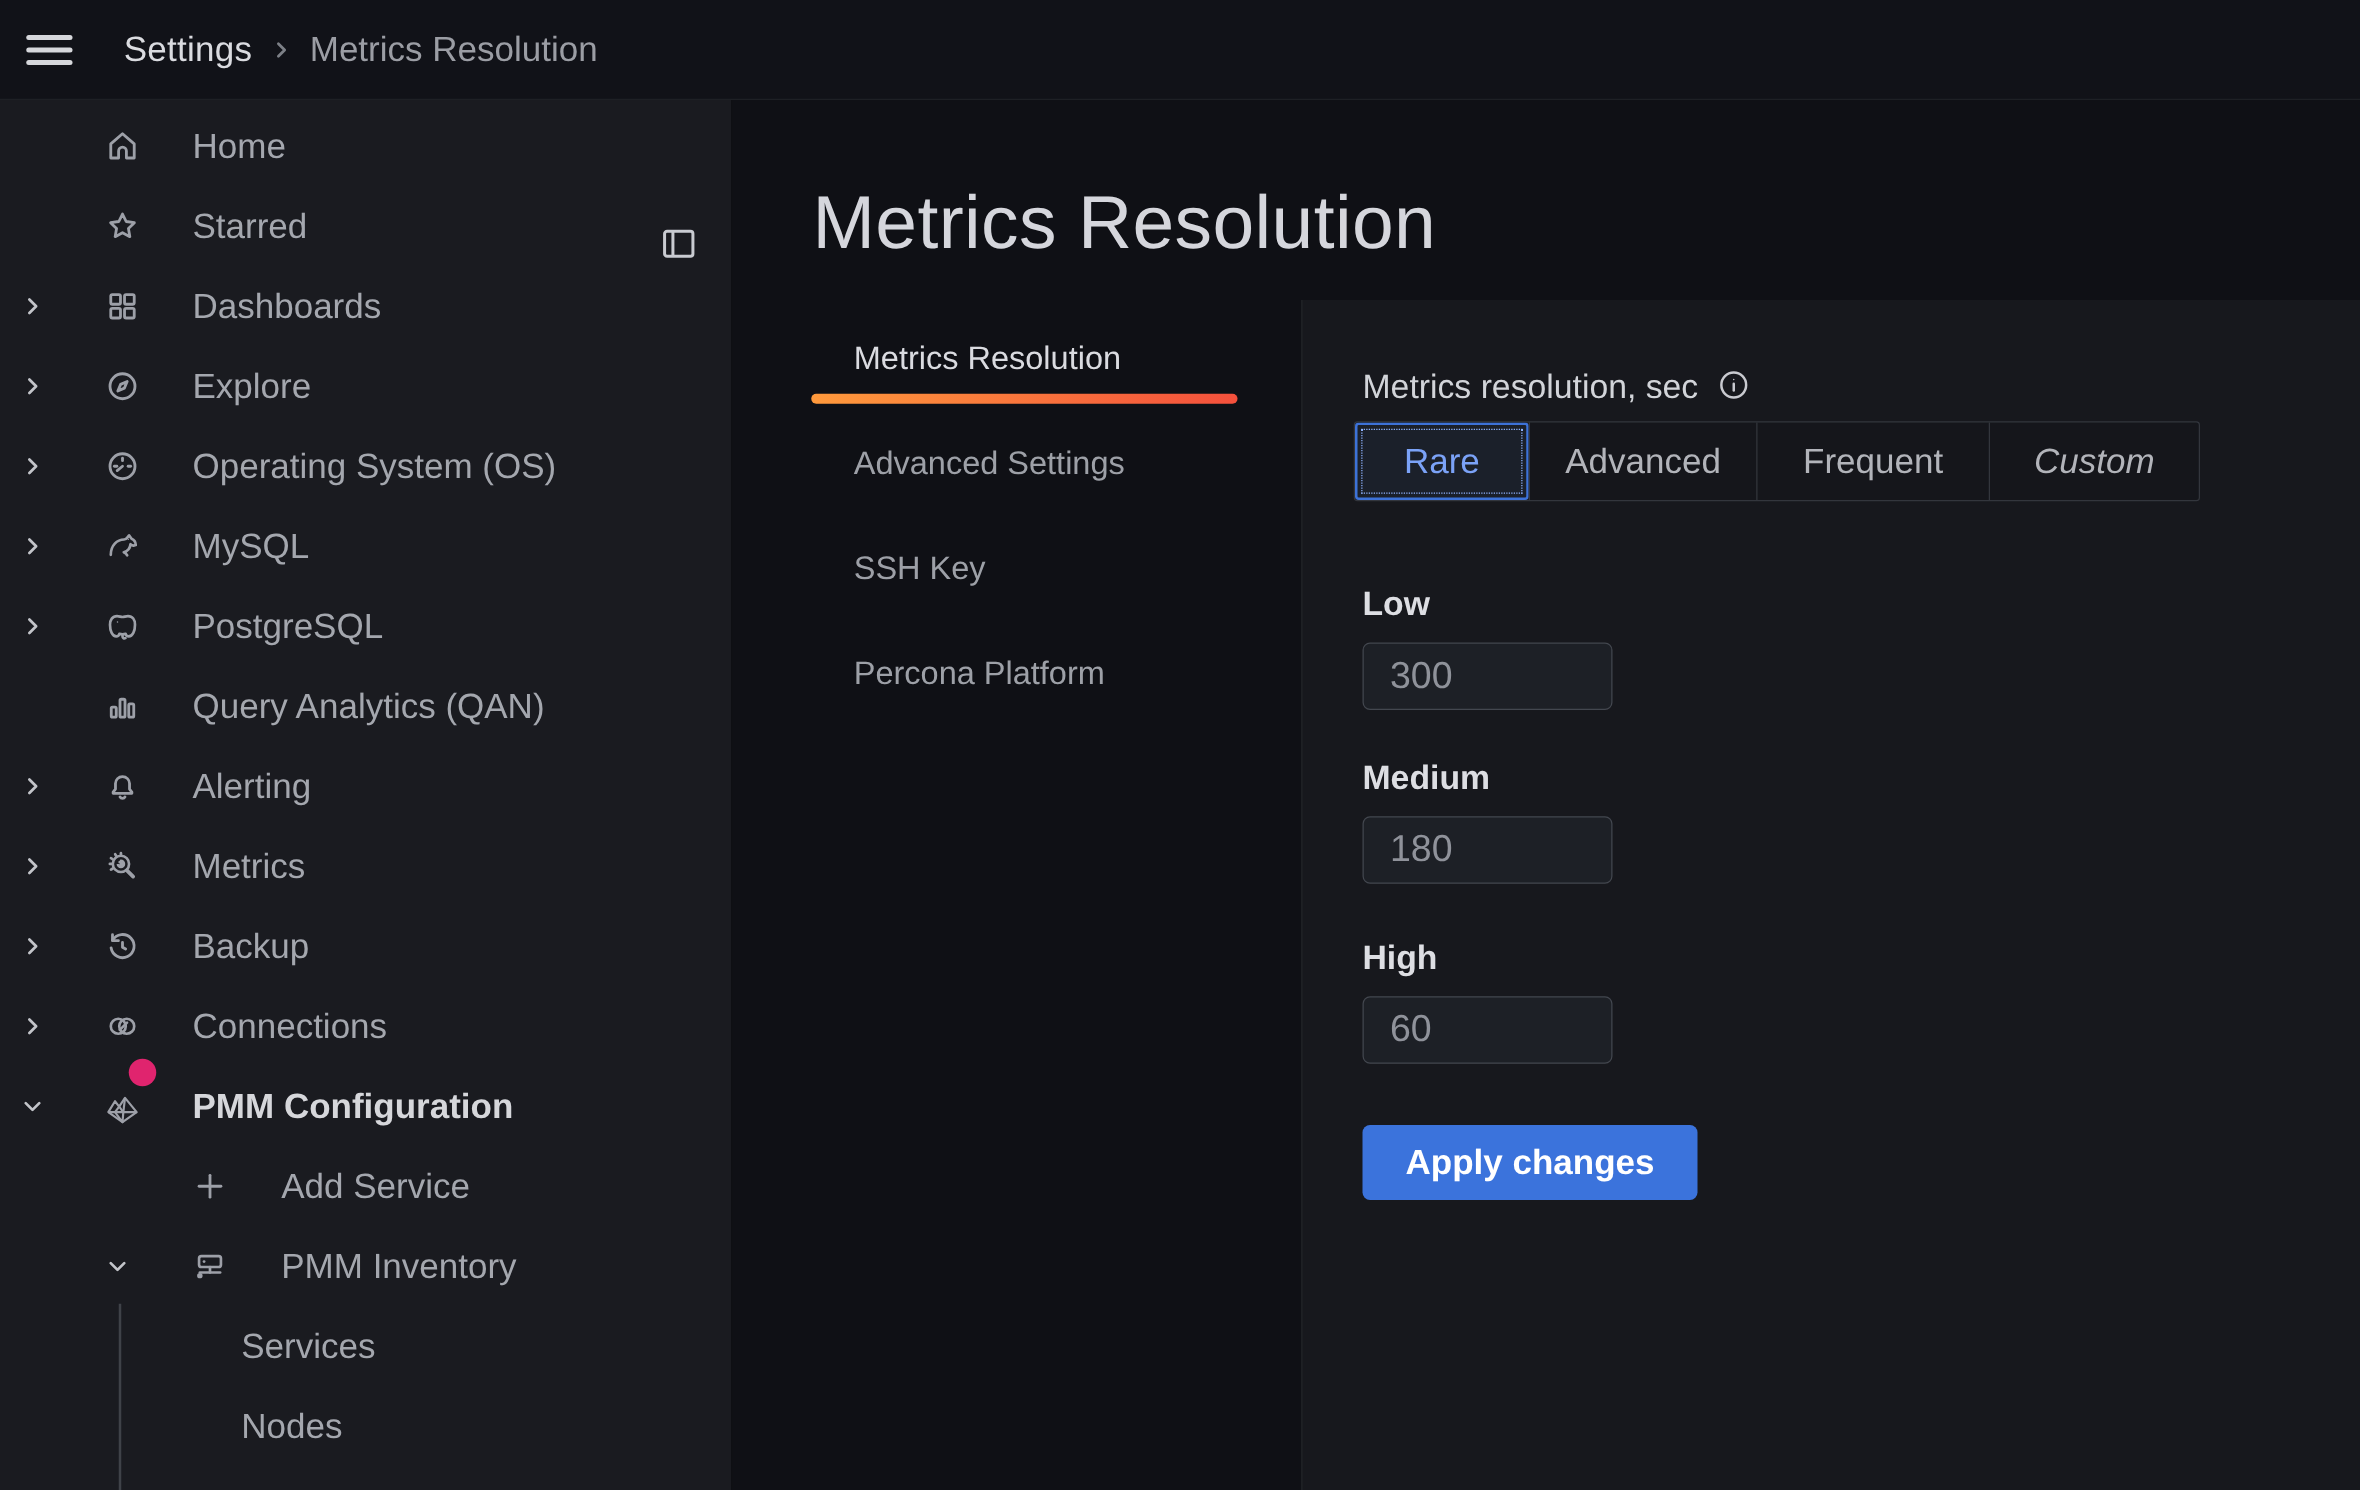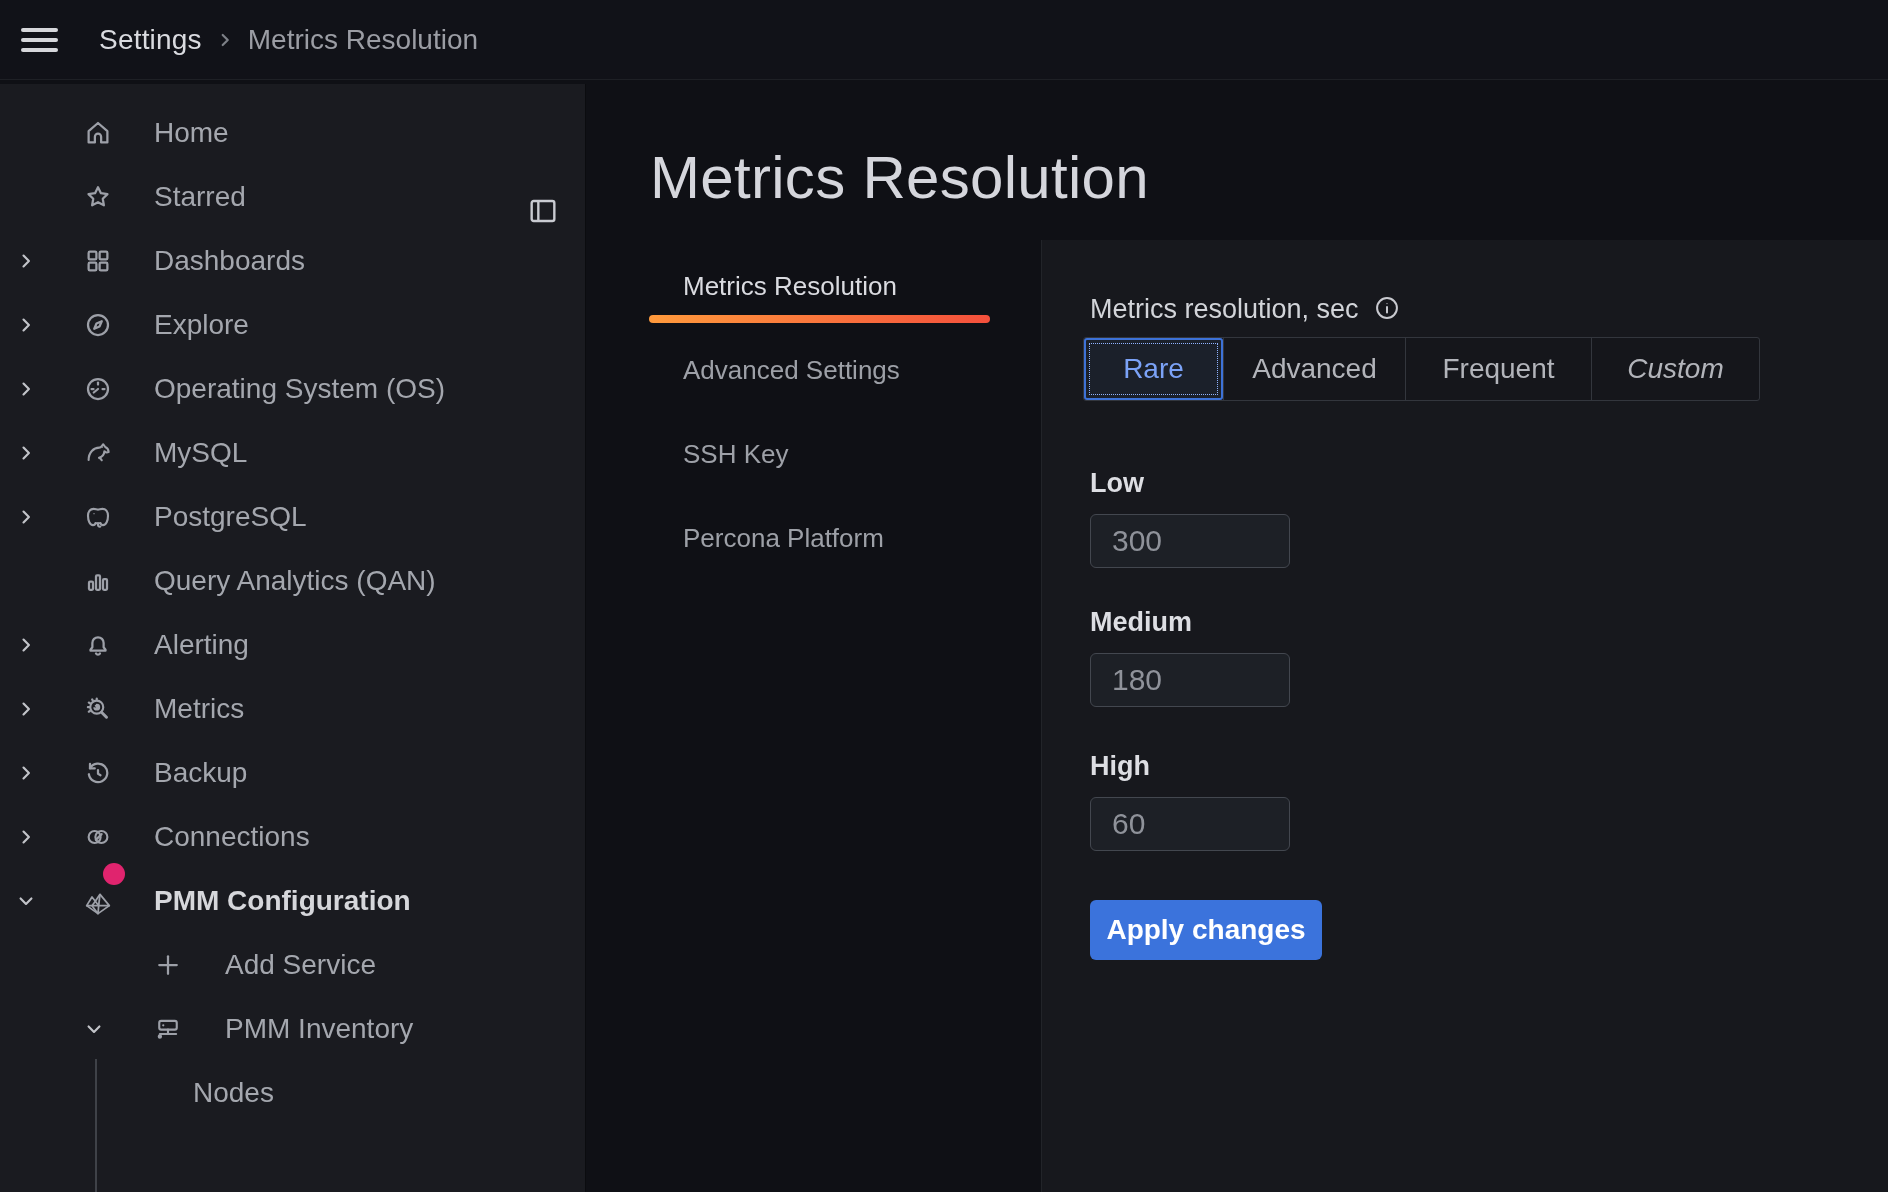--- a/index.html
+++ b/index.html
@@ -21,21 +21,21 @@
   }
   .hamburger { width:38px; display:flex; flex-direction:column; gap:6px; cursor:pointer; }
   .hamburger span { display:block; width:37px; height:4px; border-radius:2px; background:#d6d7db; }
   .breadcrumb { display:flex; align-items:center; margin-left:40px; gap:12px; }
   .crumb-current { font-size:28px; color:#dadbe0; letter-spacing:.2px; }
   .crumb-sep { color:#7d8087; display:flex; }
   .crumb-page { font-size:28px; color:#9b9da4; }
 
   
   .sidebar {
-    position:absolute; top:84px; left:0; width:586px; bottom:0;
+    position:absolute; top:68px; left:0; width:586px; bottom:0;
     background:#1a1b20; border-right:1px solid #0b0c0f;
   }
   .nav { position:absolute; top:17px; left:0; right:0; }
   .nav-row { position:relative; height:64px; display:flex; align-items:center; cursor:pointer; }
   .nav-row .chev   { position:absolute; left:16px; top:50%; transform:translateY(-50%); color:#c2c4c9; }
   .nav-row .chev2  { position:absolute; left:84px; top:50%; transform:translateY(-50%); color:#c2c4c9; }
   .nav-row .icon0  { position:absolute; left:81px;  width:34px; top:50%; transform:translateY(-50%); display:flex; justify-content:center; color:#9da0a8; }
   .nav-row .icon1  { position:absolute; left:151px; width:34px; top:50%; transform:translateY(-50%); display:flex; justify-content:center; color:#9da0a8; }
   .nav-row .lbl0 { position:absolute; left:154px; font-size:28px; color:#a4a7ae; white-space:nowrap; }
   .nav-row .lbl1 { position:absolute; left:225px; font-size:28px; color:#a4a7ae; white-space:nowrap; }
@@ -90,21 +90,21 @@
   .field-group { margin-left:48px; }
   .fg-0 { margin-top:66px; } .fg-1 { margin-top:38px; } .fg-2 { margin-top:43px; }
   .field-label { font-size:27px; font-weight:700; color:#dddee3; line-height:32px; }
   .field-input {
     margin-top:15px; display:block; width:200px; height:54px;
     background:#1d2026; border:1px solid #43474f; border-radius:6px;
     color:#8f929a; font-size:30px; font-family:"Liberation Sans", sans-serif;
     padding:0 0 0 21px; outline:none;
   }
   .apply-btn {
-    margin:49px 0 0 48px; width:232px; height:60px; border:none; border-radius:6px;
+    margin:49px 0 0 48px; width:268px; height:60px; border:none; border-radius:6px;
     background:#3b73dc; color:#ffffff; font-size:28px; font-weight:700;
     font-family:"Liberation Sans", sans-serif; cursor:pointer;
   }
 </style>
 </head>
 <body>
 
 <header class="topbar">
   <div class="hamburger">
     <span></span>
@@ -350,20 +350,23 @@
             <rect x="5" y="5.5" width="14" height="7" rx="1.5"></rect>
             <circle cx="8.2" cy="9" r="0.9" fill="currentColor" stroke="none"></circle>
             <path d="M12 12.5 V16"></path>
             <path d="M5.5 16 H18.5"></path>
             <circle cx="5.5" cy="18" r="0.9"></circle>
           </svg>
       </span>
       <span class="lbl1">PMM Inventory</span>
     </div>
 
+    <div class="nav-row">
+      <span class="lbl2">Services</span>
+    </div>
 
     <div class="nav-row">
       <span class="lbl2">Nodes</span>
     </div>
 
   </nav>
 </aside>
 
 <h1 class="page-title">Metrics Resolution</h1>
 

